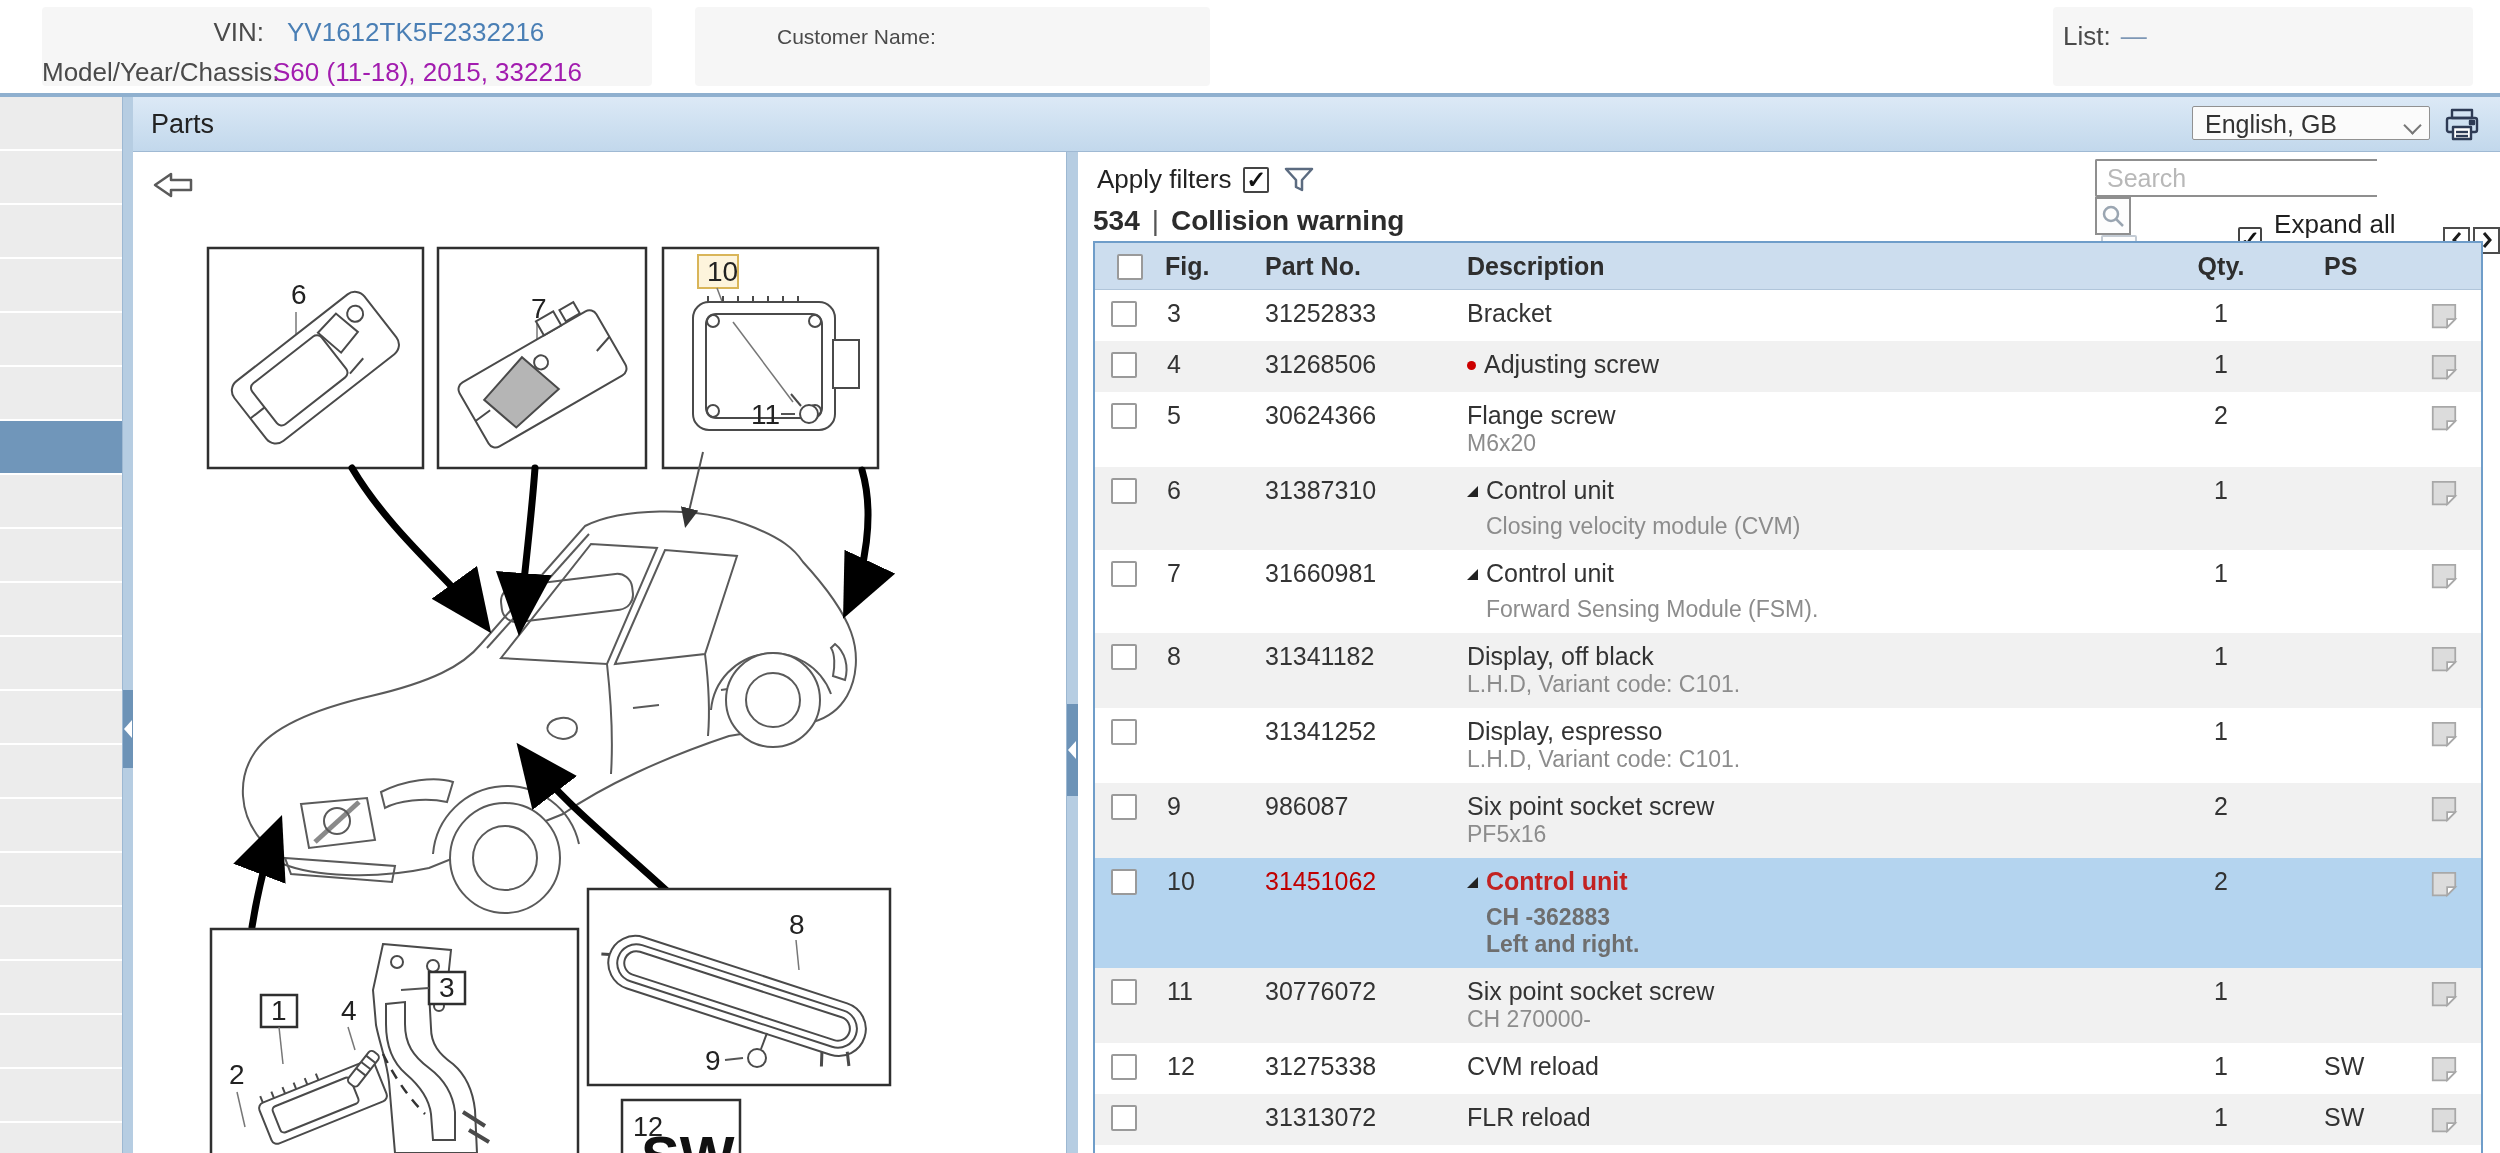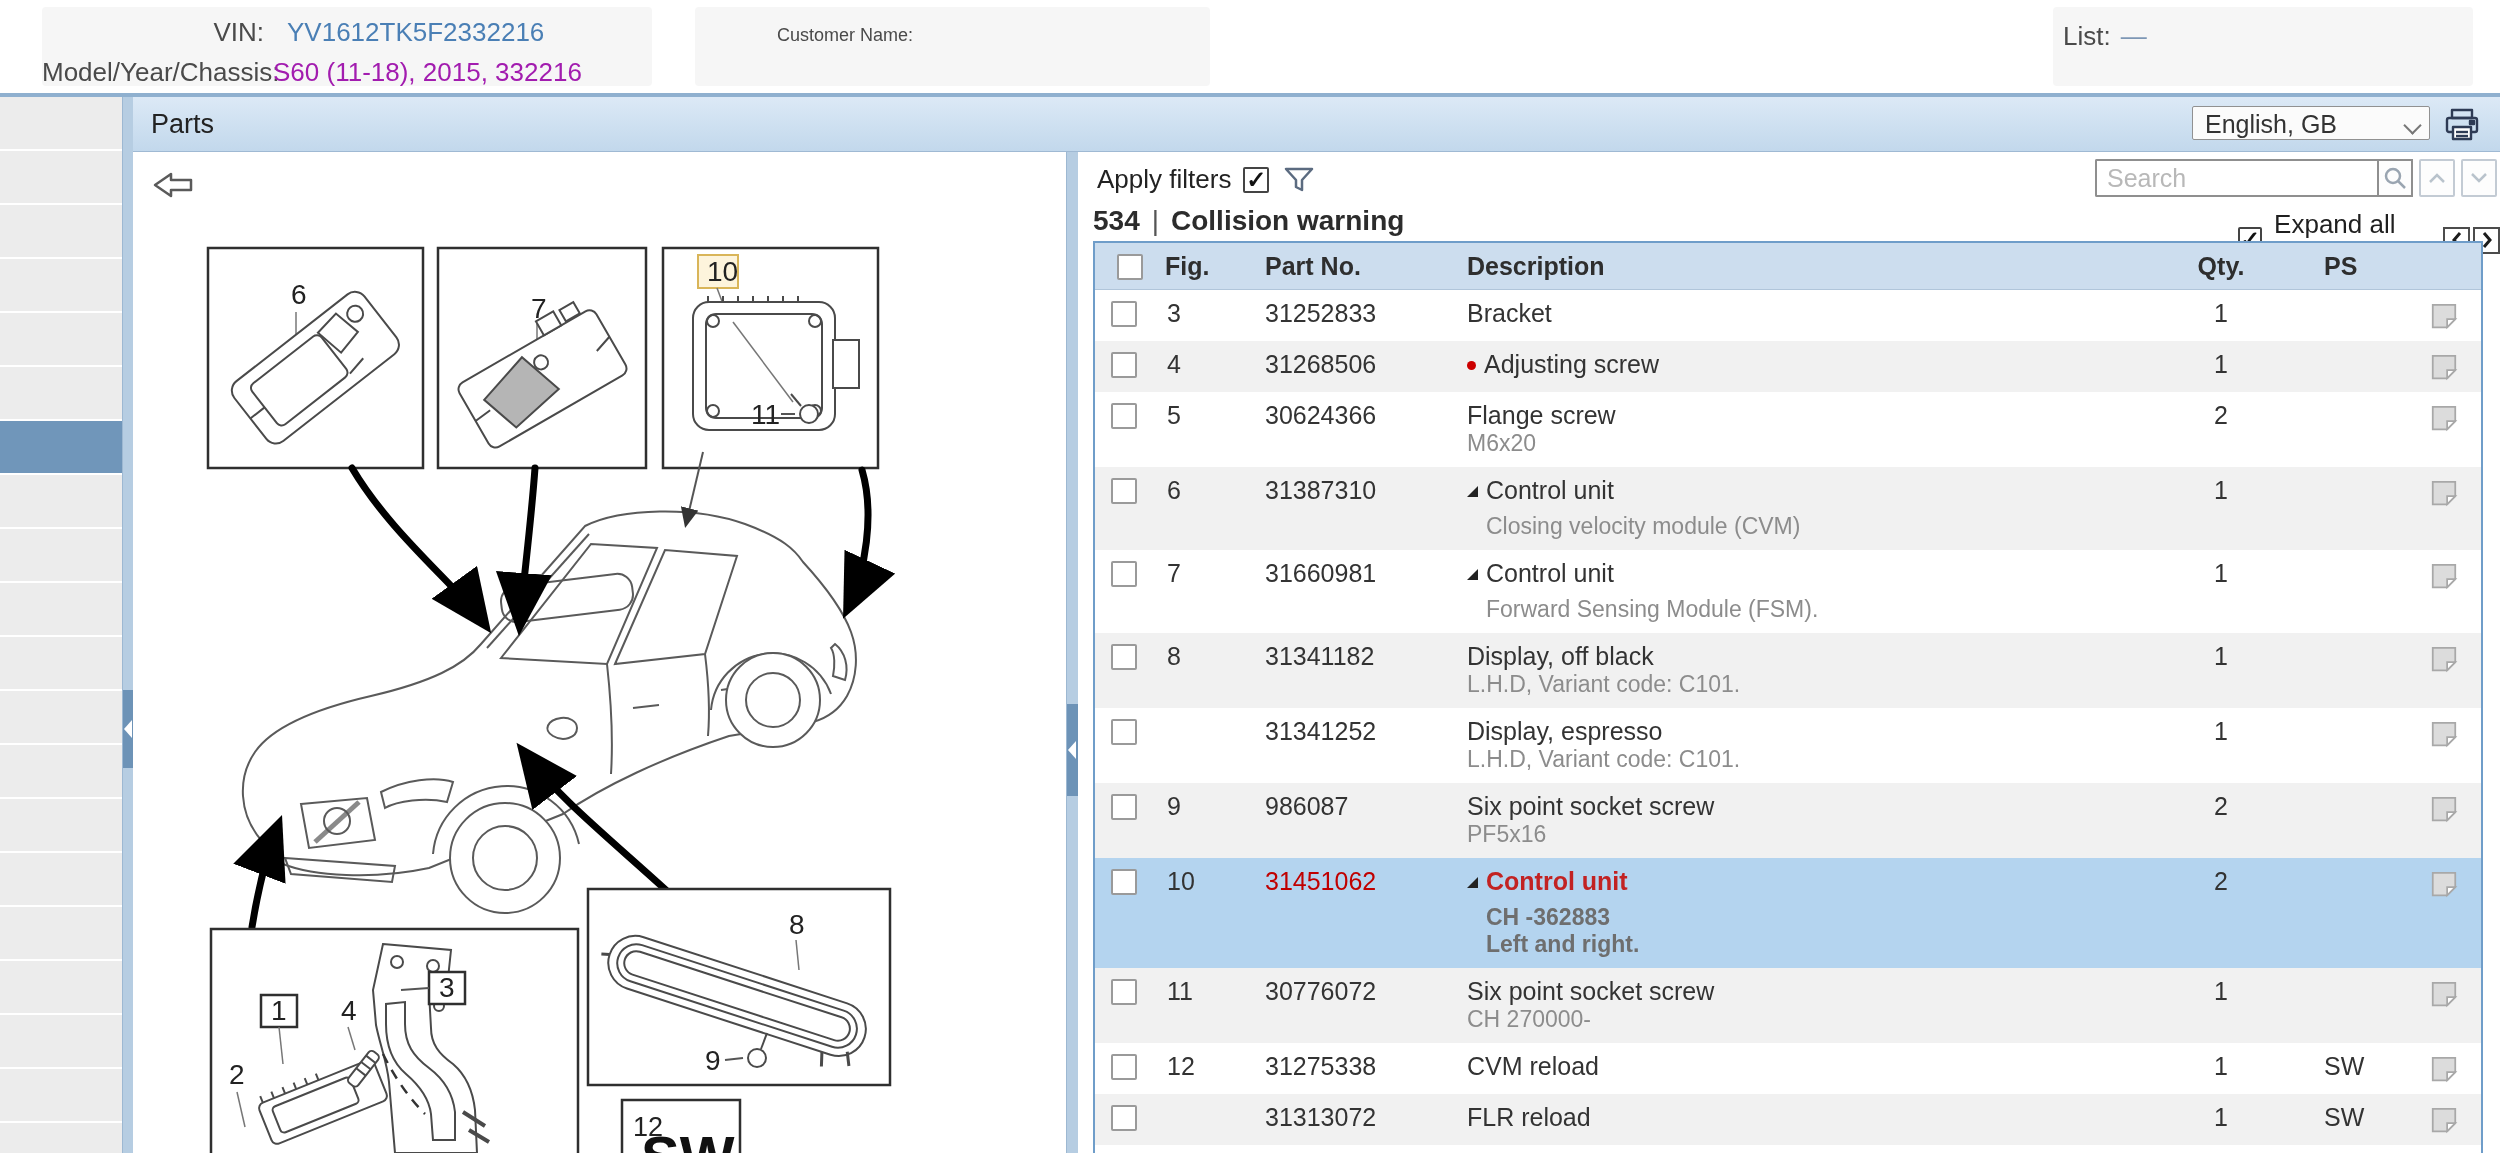--- a/index.html
+++ b/index.html
@@ -14,21 +14,21 @@
   .hdr-box-vin{left:42px;width:610px;}
   .hdr-box-customer{left:695px;width:515px;}
   .hdr-box-list{left:2053px;width:420px;}
   .hdr-row{display:flex;align-items:baseline;font-size:26px;}
   .hdr-row.r1{margin-top:10px;gap:7px;}
   .hdr-row.r2{margin-top:9px;}
   .hdr-label{width:222px;text-align:right;color:#4a4a4a;flex:none;}
   .hdr-gap{width:9px;flex:none;}
   .hdr-link{color:#4a7fb5;text-decoration:none;}
   .hdr-value{color:#a21caf;}
-  .hdr-single{margin:18px 0 0 82px;font-size:18px;color:#4a4a4a;}
+  .hdr-single{margin:18px 0 0 82px;font-size:21px;color:#4a4a4a;}
   .hdr-list-line{margin:14px 0 0 10px;font-size:26px;color:#4a4a4a;}
   .hdr-dash{color:#7d97b5;margin-left:10px;}
   .app-top-border{position:absolute;left:0;top:93px;width:2500px;height:4px;background:#8fb0cf;}
 
   
   .app{position:absolute;left:0;top:97px;width:2500px;height:1056px;background:#6d28d9;}
 
   
   .sidebar{position:absolute;left:0;top:0;width:122px;height:1056px;background:#fff;overflow:hidden;}
   .sb-row{height:52px;margin-bottom:2px;background:#ececec;}
@@ -56,21 +56,21 @@
 
   
   .list-pane{position:absolute;left:945px;top:0;width:1422px;height:1001px;background:#fff;}
   .apply-filters{position:absolute;left:19px;top:12px;display:flex;align-items:center;font-size:26px;color:#222;}
   .cbx{width:26px;height:26px;border:2px solid #444;border-radius:2px;background:#fff;display:inline-flex;
        align-items:center;justify-content:center;font-size:24px;font-weight:bold;color:#111;box-sizing:border-box;line-height:1;}
   .apply-filters .cbx{margin-left:12px;}
   .funnel{margin-left:14px;}
   .group-line{position:absolute;left:15px;top:53px;font-size:28px;font-weight:bold;color:#2c2c2c;}
   .group-sep{font-weight:normal;color:#555;padding:0 12px;}
-  .search-cluster{position:absolute;left:1017px;top:7px;display:flex;}
+  .search-cluster{position:absolute;left:1017px;top:7px;display:flex;flex-direction:column;}
   .search-input{width:282px;height:38px;border:2px solid #8f8f8f;border-right:none;border-radius:2px 0 0 2px;
      font-size:25px;color:#444;padding:0 10px;box-sizing:border-box;font-family:"Liberation Sans",sans-serif;}
   .search-input::placeholder{color:#b8b8b8;}
   .sq-btn{width:36px;height:38px;border:2px solid #8f8f8f;background:#fdfdfd;box-sizing:border-box;
      display:flex;align-items:center;justify-content:center;}
   .sq-btn.lite{border-color:#c3cbd4;margin-left:6px;border-radius:2px;}
   .expand-line{position:absolute;left:1160px;top:57px;display:flex;align-items:center;font-size:26px;color:#1f1f1f;}
   .expand-line .cbx{margin-right:12px;}
   .nav-btns{display:flex;margin-left:16px;}
   .nav-btn{width:27px;height:27px;border:2px solid #4c4c4c;background:#fff;box-sizing:border-box;

